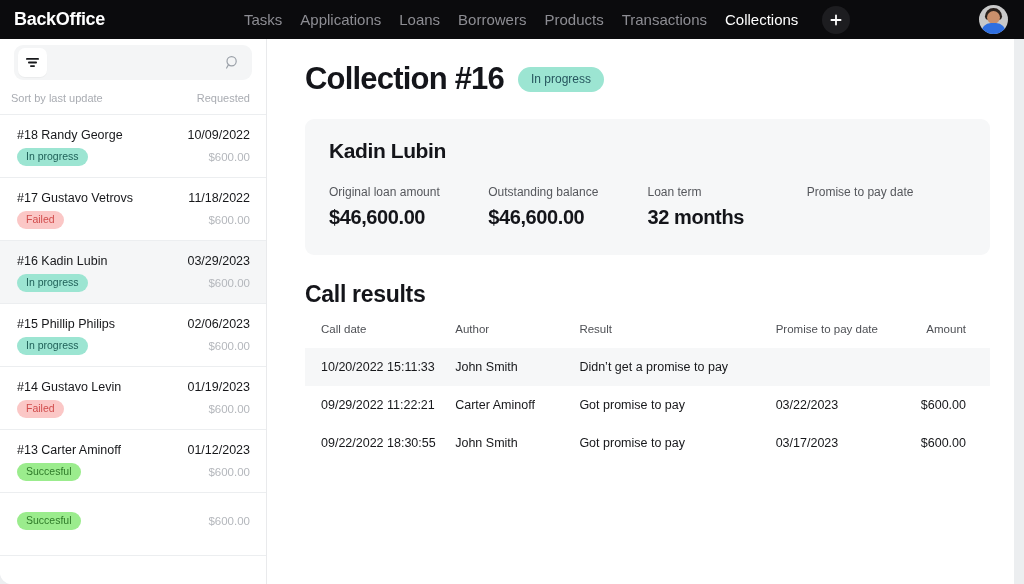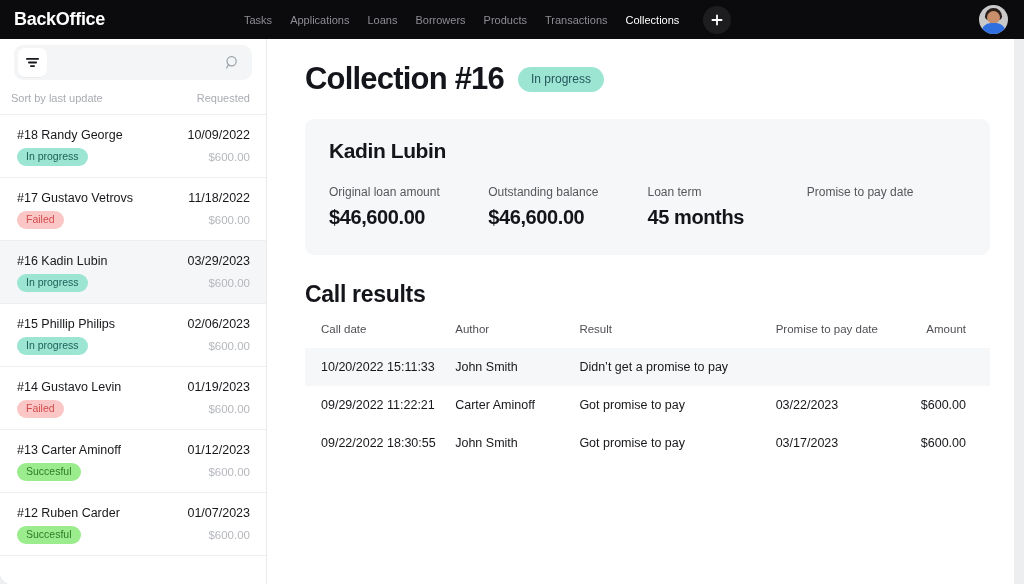--- a/index.html
+++ b/index.html
@@ -30,21 +30,21 @@
     letter-spacing: -0.3px;
     margin-left: 14px;
     width: 230px;
   }
   .nav {
     display: flex; align-items: center; gap: 18px;
     flex: 1;
   }
   .nav-item {
     color: #8d8d93;
-    font-size: 11px;
+    font-size: 15px;
     cursor: pointer;
     white-space: nowrap;
   }
   .nav-item.active { color: #ffffff; }
   .add-btn {
     width: 28px; height: 28px;
     border-radius: 50%;
     background: #1d1d20;
     display: flex; align-items: center; justify-content: center;
     cursor: pointer;
@@ -393,24 +393,20 @@
               <div class="li-top">
                 <span class="li-name">#13 Carter Aminoff</span>
                 <span class="li-date">01/12/2023</span>
               </div>
               <div class="li-bot">
                 <span class="badge badge-successful">Succesful</span>
                 <span class="li-amount">$600.00</span>
               </div>
             </div>
             <div class="list-item">
-              <div class="li-top">
-                <span class="li-name">#12 Ruben Carder</span>
-                <span class="li-date">01/07/2023</span>
-              </div>
               <div class="li-bot">
                 <span class="badge badge-successful">Succesful</span>
                 <span class="li-amount">$600.00</span>
               </div>
             </div>
           </div>
       </div>
 
       <div class="main">
 
@@ -425,21 +421,21 @@
               <div class="stat">
                 <div class="stat-label">Original loan amount</div>
                 <div class="stat-value">$46,600.00</div>
               </div>
               <div class="stat">
                 <div class="stat-label">Outstanding balance</div>
                 <div class="stat-value">$46,600.00</div>
               </div>
               <div class="stat">
                 <div class="stat-label">Loan term</div>
-                <div class="stat-value">45 months</div>
+                <div class="stat-value">32 months</div>
               </div>
               <div class="stat">
                 <div class="stat-label">Promise to pay date</div>
               </div>
             </div>
         </div>
 
         <div class="section-title">Call results</div>
 
         <table class="calls">

